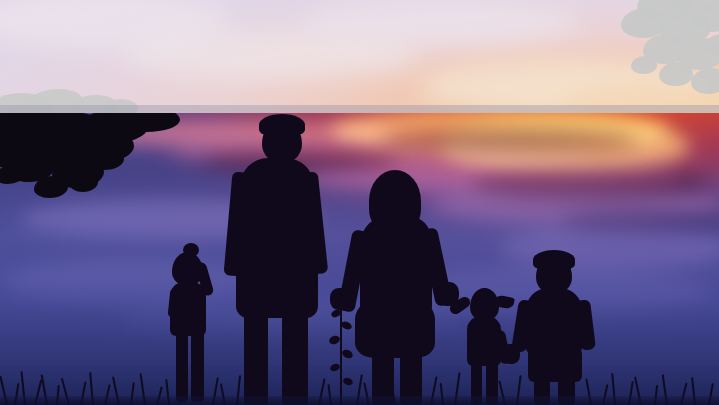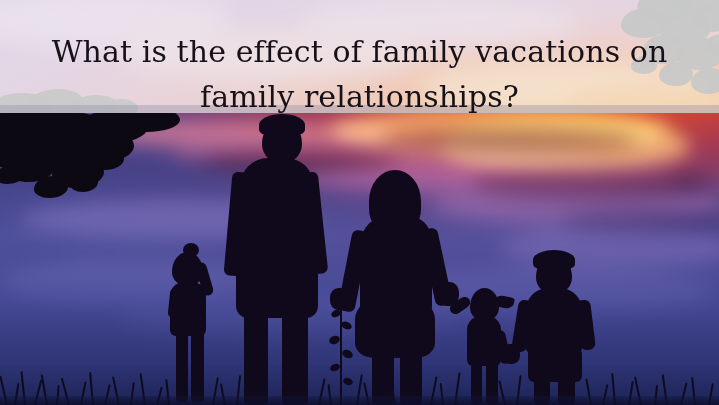--- a/index.html
+++ b/index.html
@@ -351,19 +351,15 @@
       <i style="left:0px;top:10px;width:60px;height:24px;"></i>
       <i style="left:38px;top:6px;width:56px;height:26px;"></i>
       <i style="left:80px;top:12px;width:48px;height:22px;"></i>
       <i style="left:112px;top:16px;width:36px;height:18px;"></i>
       <i style="left:20px;top:20px;width:44px;height:16px;"></i>
     </div>
 
     <div class="header-wash"></div>
     <div class="header-strip"></div>
 
-    <h1 class="title">
-      <span>What is the effect of family vacations on</span>
-      <span class="l2">family relationships?</span>
-    </h1>
   </div>
 
 </div>
 
 </body></html>

